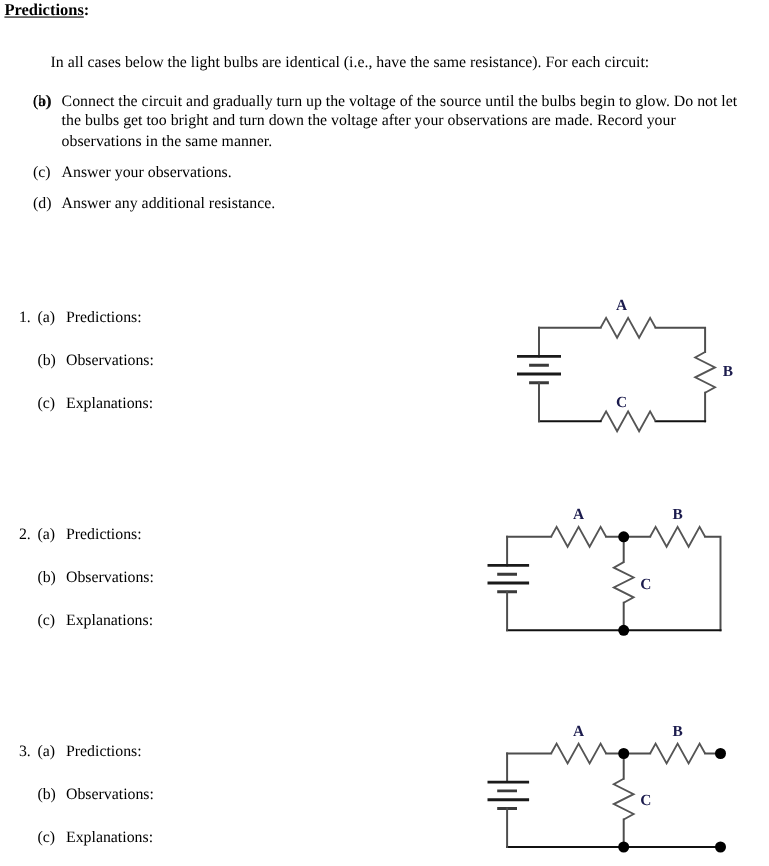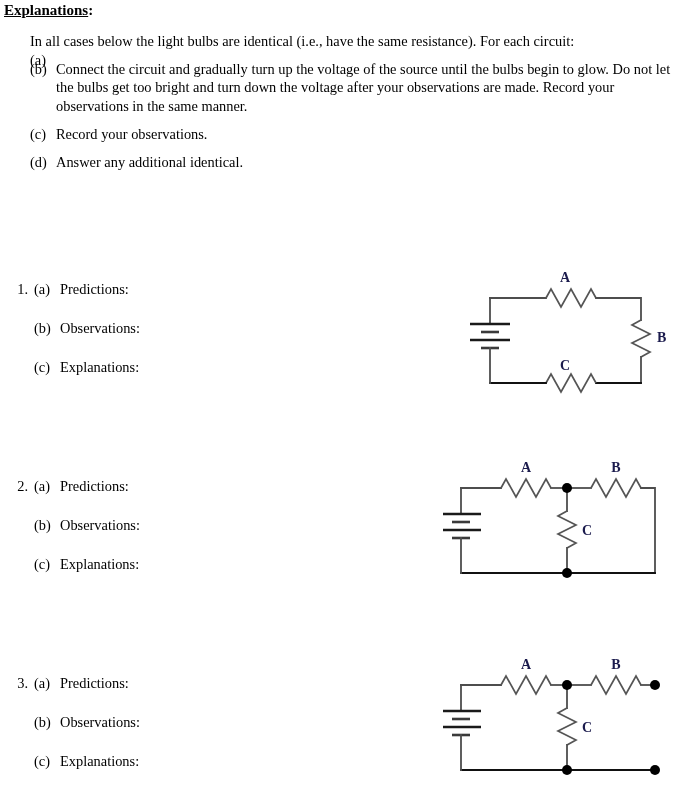--- a/index.html
+++ b/index.html
@@ -31,21 +31,21 @@
   
   #intro-block {
     position: absolute;
     left: 30px;
     top: 32px;
     width: 660px;
     font-size: 14.4px;
     line-height: 1.30;
   }
   .intro-line {
-    margin: 0;
+    margin: 16px;
   }
   .lettered-item {
     position: relative;
     padding-left: 26px;
     margin: 0;
   }
   .lettered-item.spaced {
     margin-top: 9px;
   }
   .lettered-item .marker {
@@ -131,42 +131,42 @@
   .bulb-label {
     font-family: "Liberation Serif", "DejaVu Serif", serif;
     font-size: 14px;
     font-weight: bold;
     fill: #1b1b4d;
   }
 </style>
 </head>
 <body>
 
-<div id="instructions-heading"><span class="underlined">Explanations</span><span>:</span></div>
+<div id="instructions-heading"><span class="underlined">Predictions</span><span>:</span></div>
 
 <div id="intro-block">
   <p class="intro-line">In all cases below the light bulbs are identical (i.e., have the same resistance). For each circuit:</p>
 
   <p class="lettered-item">
     <span class="marker">(a)</span>
   </p>
 
   <p class="lettered-item spaced">
     <span class="marker">(b)</span>
     <span>Connect the circuit and gradually turn up the voltage of the source until the bulbs begin to glow. Do not let the bulbs get too bright and turn down the voltage after your observations are made. Record your observations in the same manner.</span>
   </p>
 
   <p class="lettered-item spaced">
     <span class="marker">(c)</span>
-    <span>Record your observations.</span>
+    <span>Answer your observations.</span>
   </p>
 
   <p class="lettered-item spaced">
     <span class="marker">(d)</span>
-    <span>Answer any additional identical.</span>
+    <span>Answer any additional resistance.</span>
   </p>
 </div>
 
 <div class="exercise" id="exercise-1">
   <span class="ex-number">1.</span>
   <div class="ex-rows">
     <div class="ex-row">
       <span class="marker">(a)</span>
       <span>Predictions:</span>
     </div>

